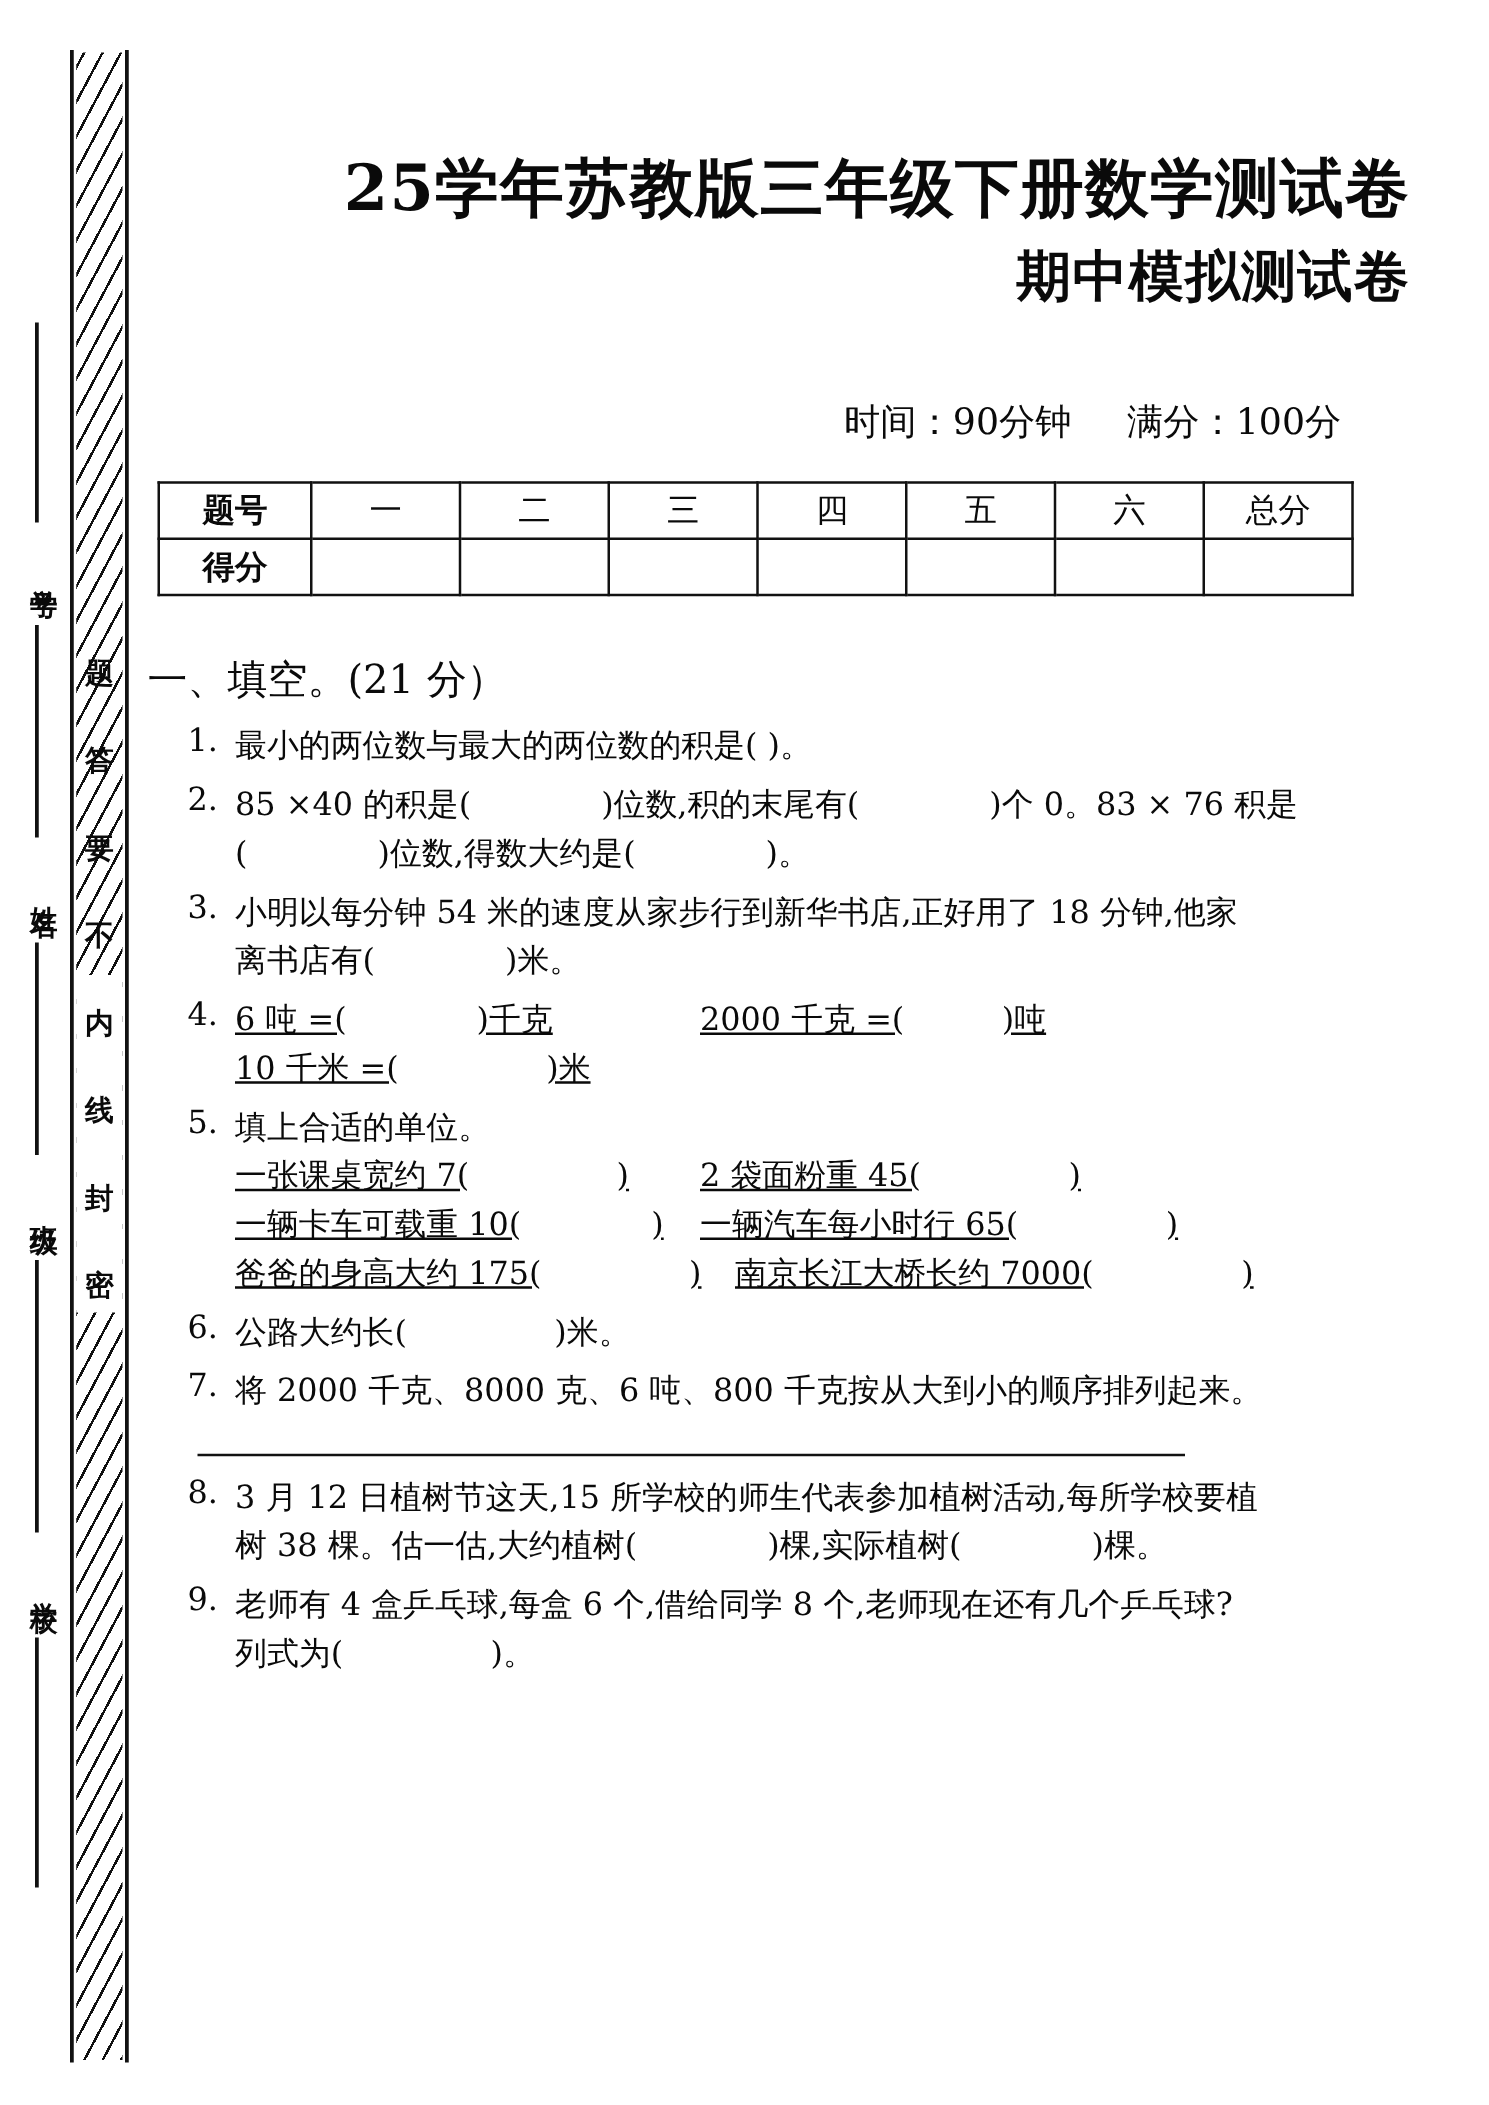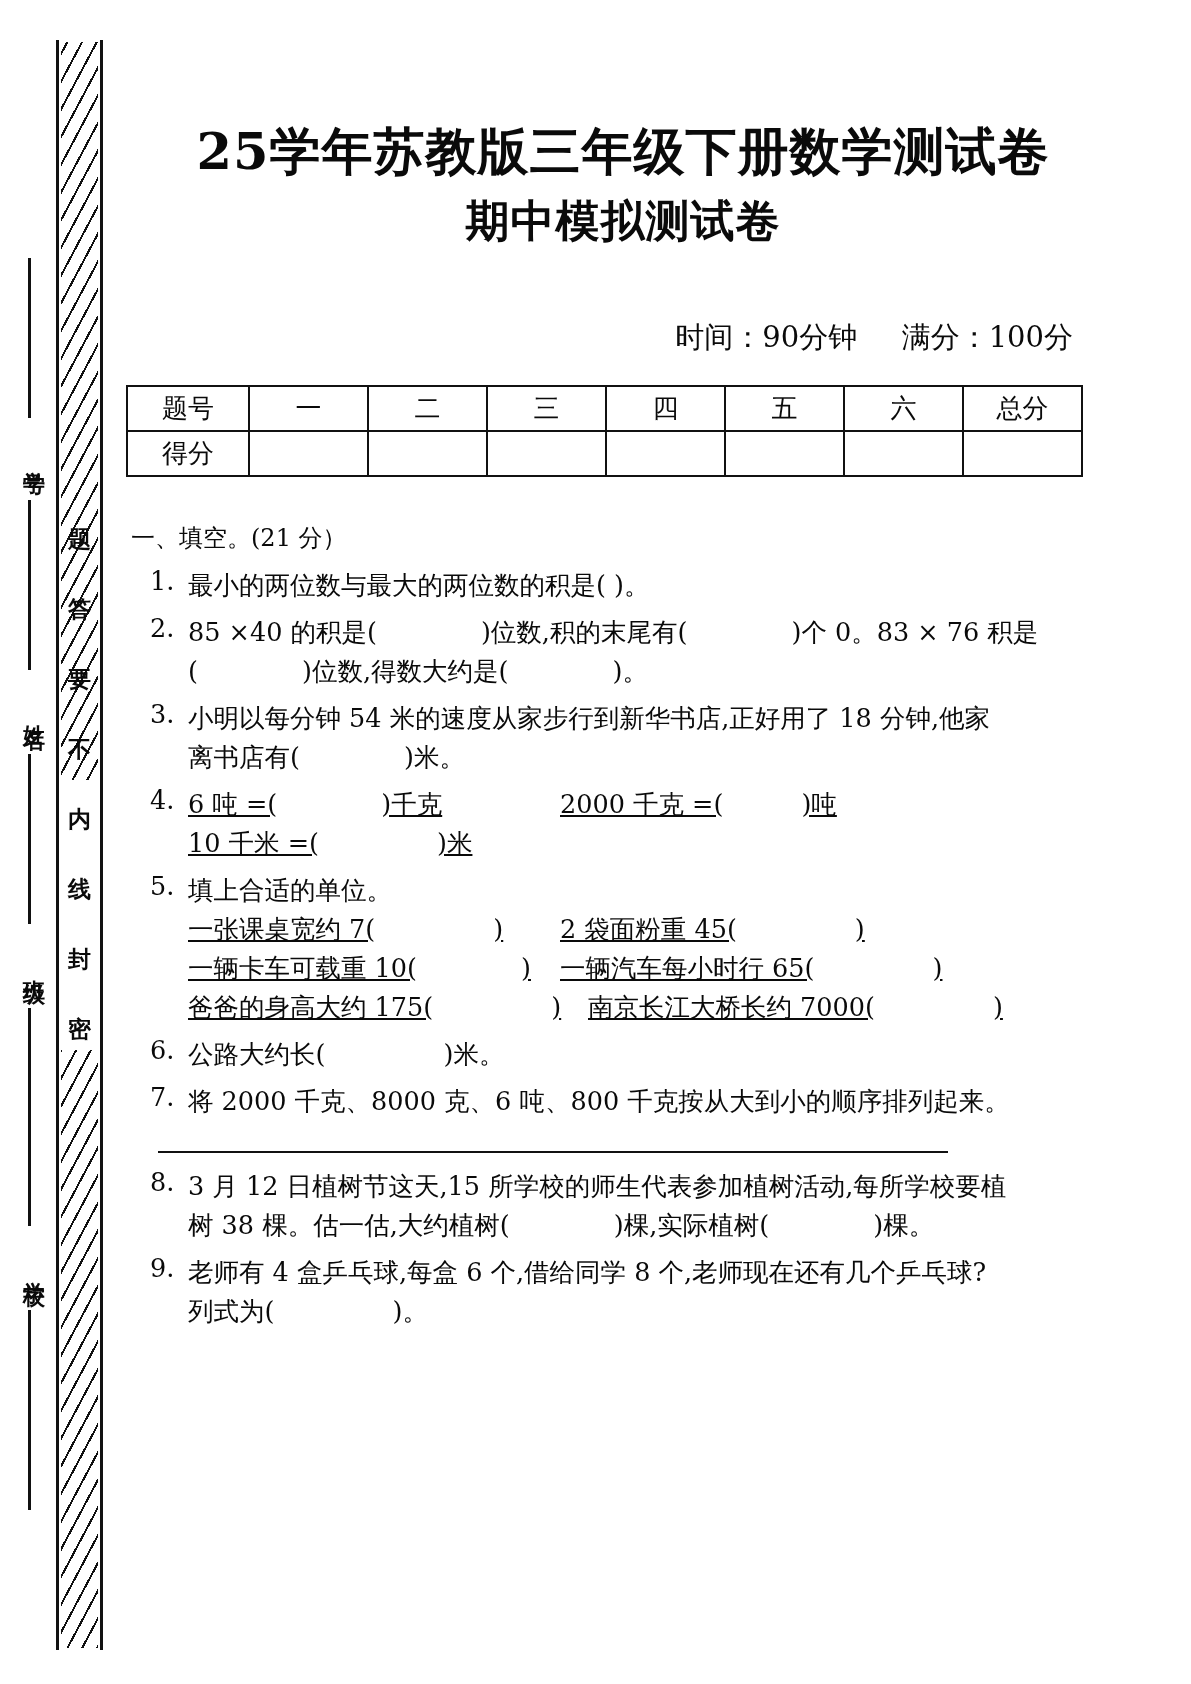--- a/index.html
+++ b/index.html
@@ -84,21 +84,21 @@
   }
 
   
   #sheet {
     position: absolute;
     left: 118px; top: 0;
     width: 1073px; height: 1684px;
   }
 
   
-  #title-block { position: absolute; left: 0; top: 118px; width: 1010px; text-align: center; }
+  #title-block { position: absolute; left: 0; top: 118px; width: 1010px; text-align: right; }
   .doc-title-1 {
     font-family: "DejaVu Serif", "Liberation Serif", serif;
     font-size: 51px;
     font-weight: 700;
     letter-spacing: 1px;
     line-height: 66px;
     white-space: nowrap;
   }
   .doc-title-2 {
     font-family: Liberation Serif, serif;
@@ -131,33 +131,33 @@
   }
   #score-table td {
     border: 2px solid #111;
     height: 43px;
     text-align: center;
     vertical-align: middle;
     font-family: "DejaVu Serif", "Liberation Serif", serif;
     font-size: 26px;
     padding: 0;
   }
-  #score-table td.hdr-label { width: 120px; }
+  #score-table td.hdr-label { width: 120px; font-weight: bold; }
 
   
   #questions {
     position: absolute;
     left: 0; top: 522px;
     width: 1000px;
     font-family: "DejaVu Serif", "Liberation Serif", serif;
     font-size: 25.5px;
   }
   .section-head {
-    margin: 0 0 12px 13px;
-    font-size: 24px;
+    margin: 0 0 12px 0;
+    font-size: 32px;
     letter-spacing: 0px;
   }
   .q {
     display: flex;
     margin: 0 0 8px 0;
     padding-left: 32px;
   }
   .q-num {
     flex: 0 0 auto;
     width: 38px;

